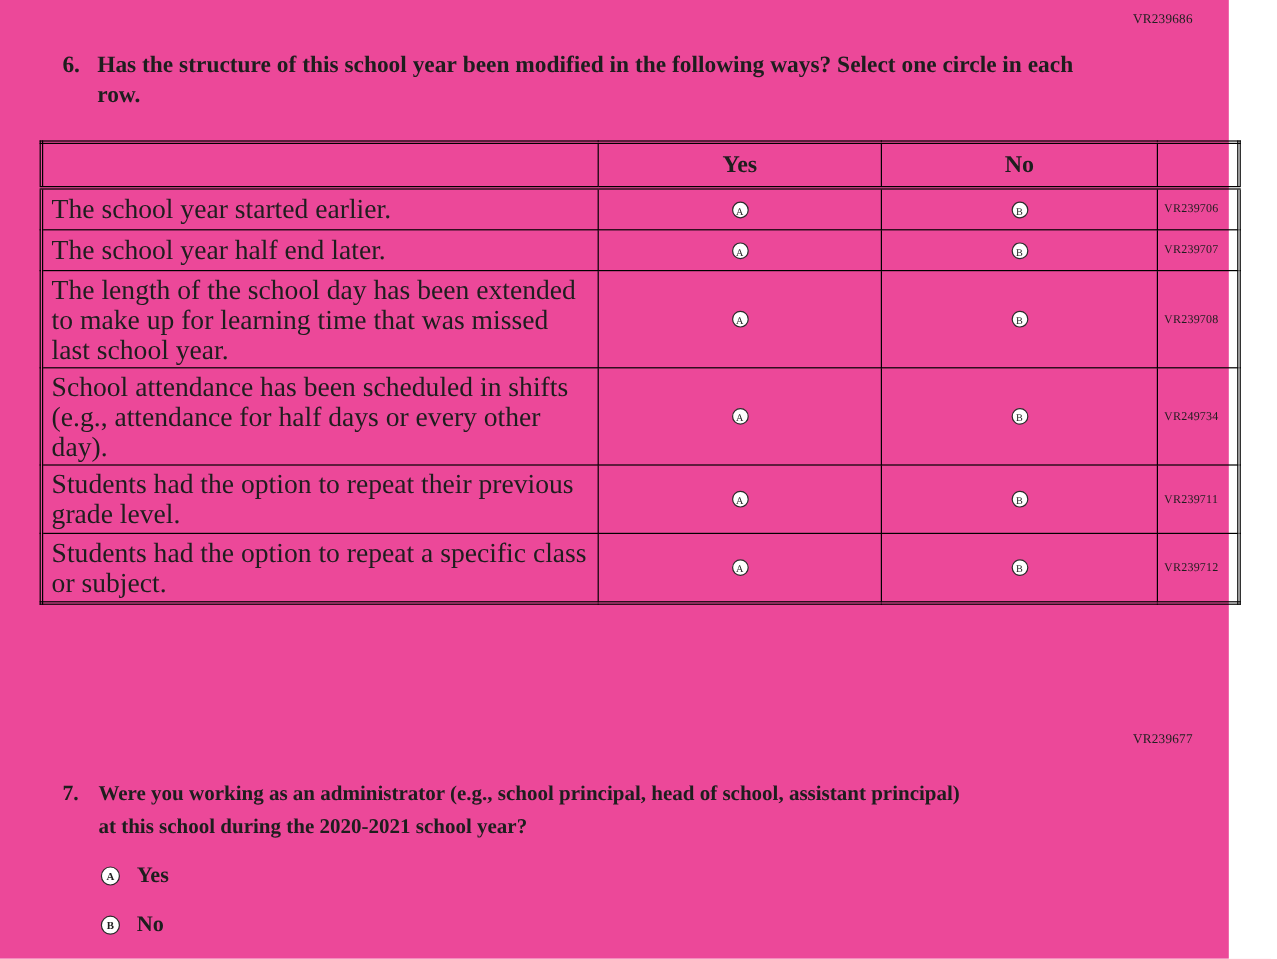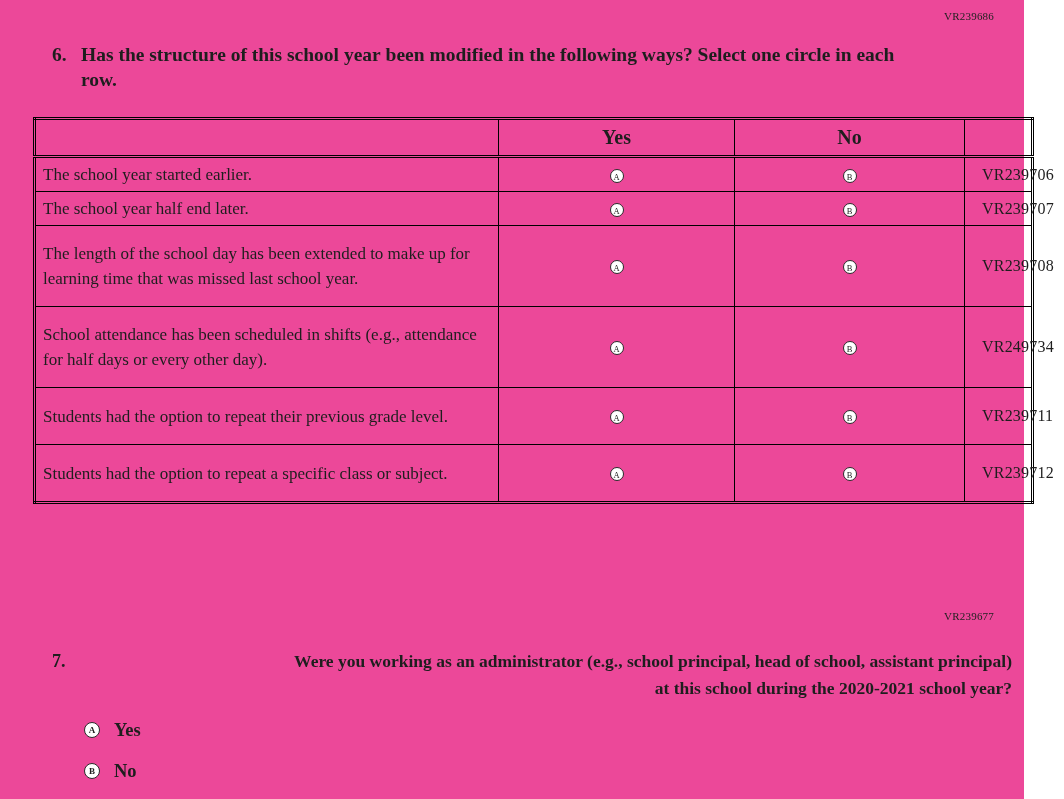--- a/index.html
+++ b/index.html
@@ -61,32 +61,32 @@
     border: 1px solid #000;
   }
   table.survey th {
     border-bottom: 3px double #000;
     font-size: 20px;
     font-weight: bold;
     padding: 6px 4px;
     text-align: center;
   }
   td.stmt {
-    font-size: 17px;
+    font-size: 23px;
     line-height: 25px;
     padding: 2px 6px 2px 7px;
     vertical-align: middle;
   }
   td.opt {
     text-align: center;
     vertical-align: middle;
   }
   td.code {
-    font-size: 16px;
-    padding-left: 17px;
+    font-size: 10px;
+    padding-left: 5px;
     vertical-align: middle;
     letter-spacing: 0.2px;
   }
   tr.r1 td, tr.r2 td { height: 29px; }
   tr.r3 td, tr.r4 td, tr.r5 td { height: 76px; }
   tr.r6 td, tr.r7 td { height: 52px; }
 
   
   .bubble {
     display: inline-block;
@@ -100,21 +100,21 @@
     font-family: "Liberation Serif", "DejaVu Serif", serif;
     color: #1e1e1e;
     box-sizing: border-box;
     cursor: pointer;
     background: #fff;
   }
 
   
   #q7 { left: 52px; top: 648px; width: 960px; font-size: 17.5px; line-height: 27px; }
   #q7 .qnum { font-size: 18px; width: 22px; margin-right: 8px; }
-  .q7-line { white-space: nowrap; text-align: right; }
+  .q7-line { white-space: nowrap; }
   .q7-options { margin-top: 16px; margin-left: 2px; }
   .q7-option {
     display: flex;
     align-items: center;
     margin-bottom: 17px;
     height: 24px;
   }
   .q7-option .bubble { width: 16px; height: 16px; line-height: 15px; font-size: 9px; flex: 0 0 auto; }
   .q7-option .opt-label {
     margin-left: 14px;

